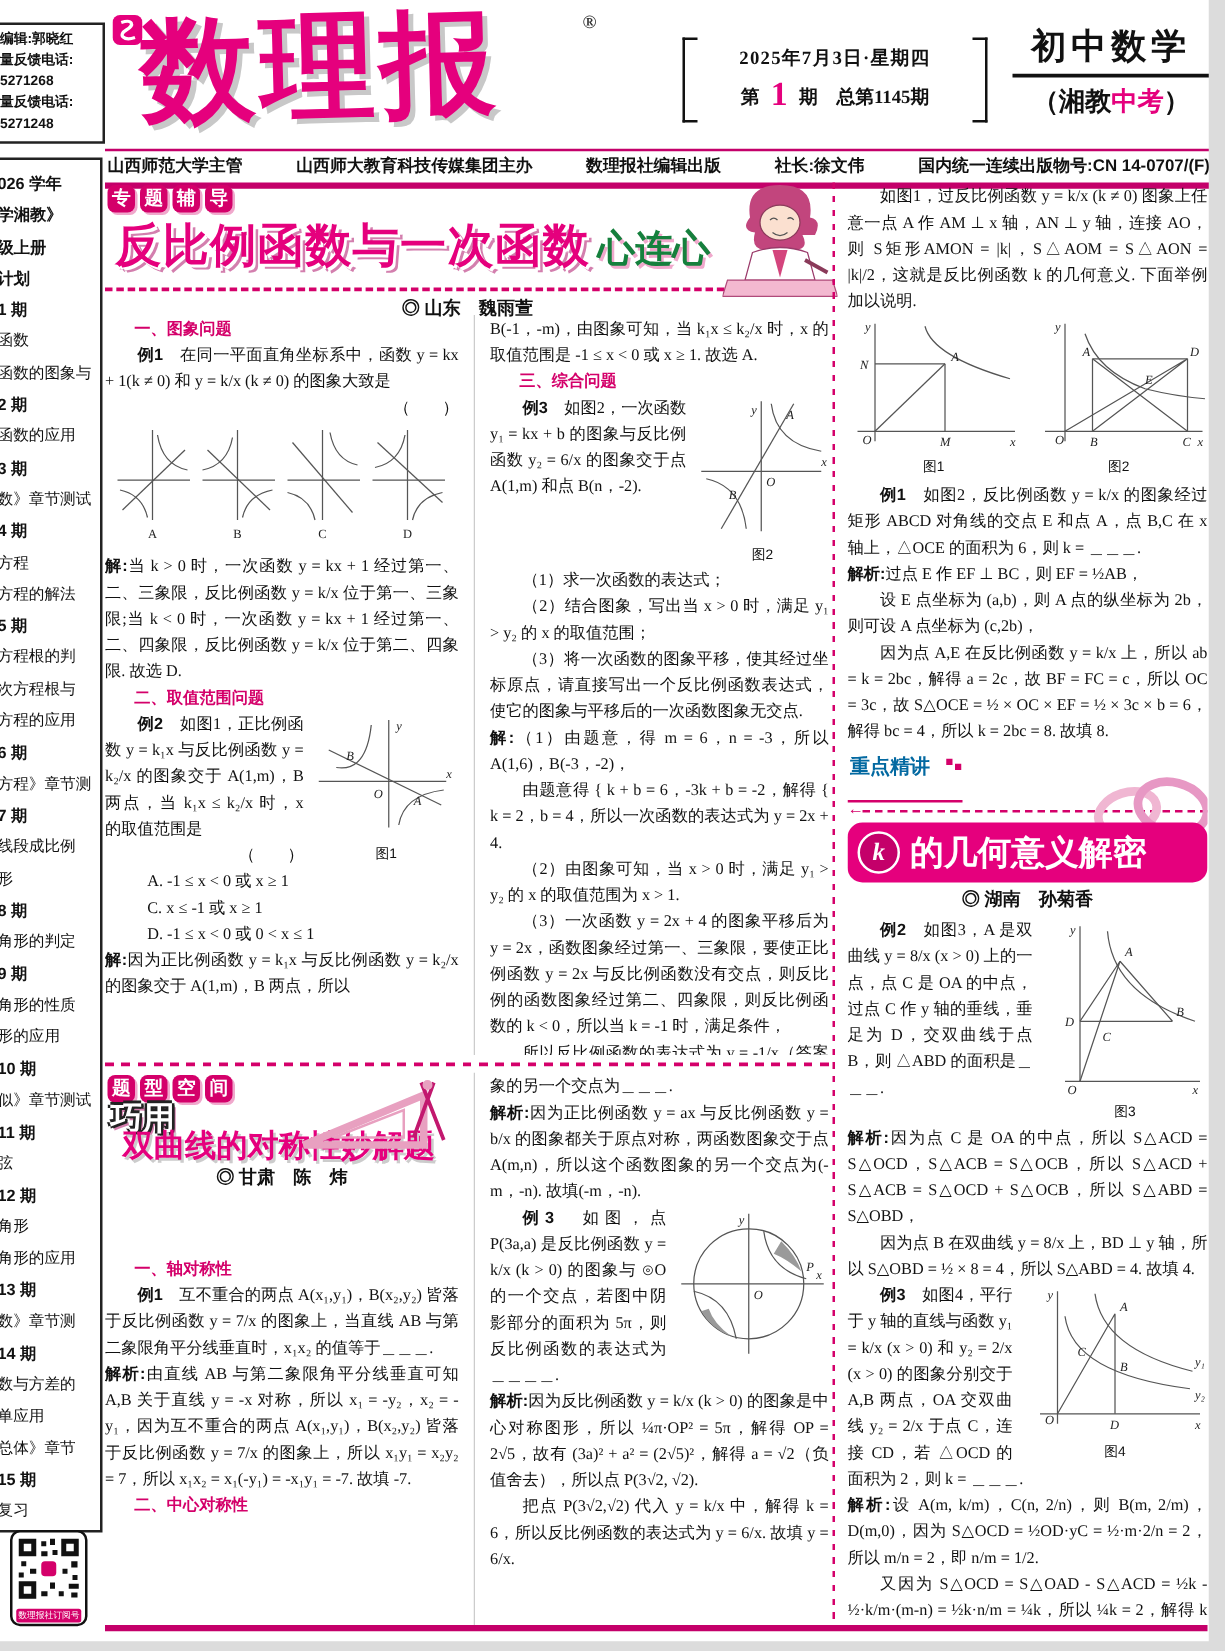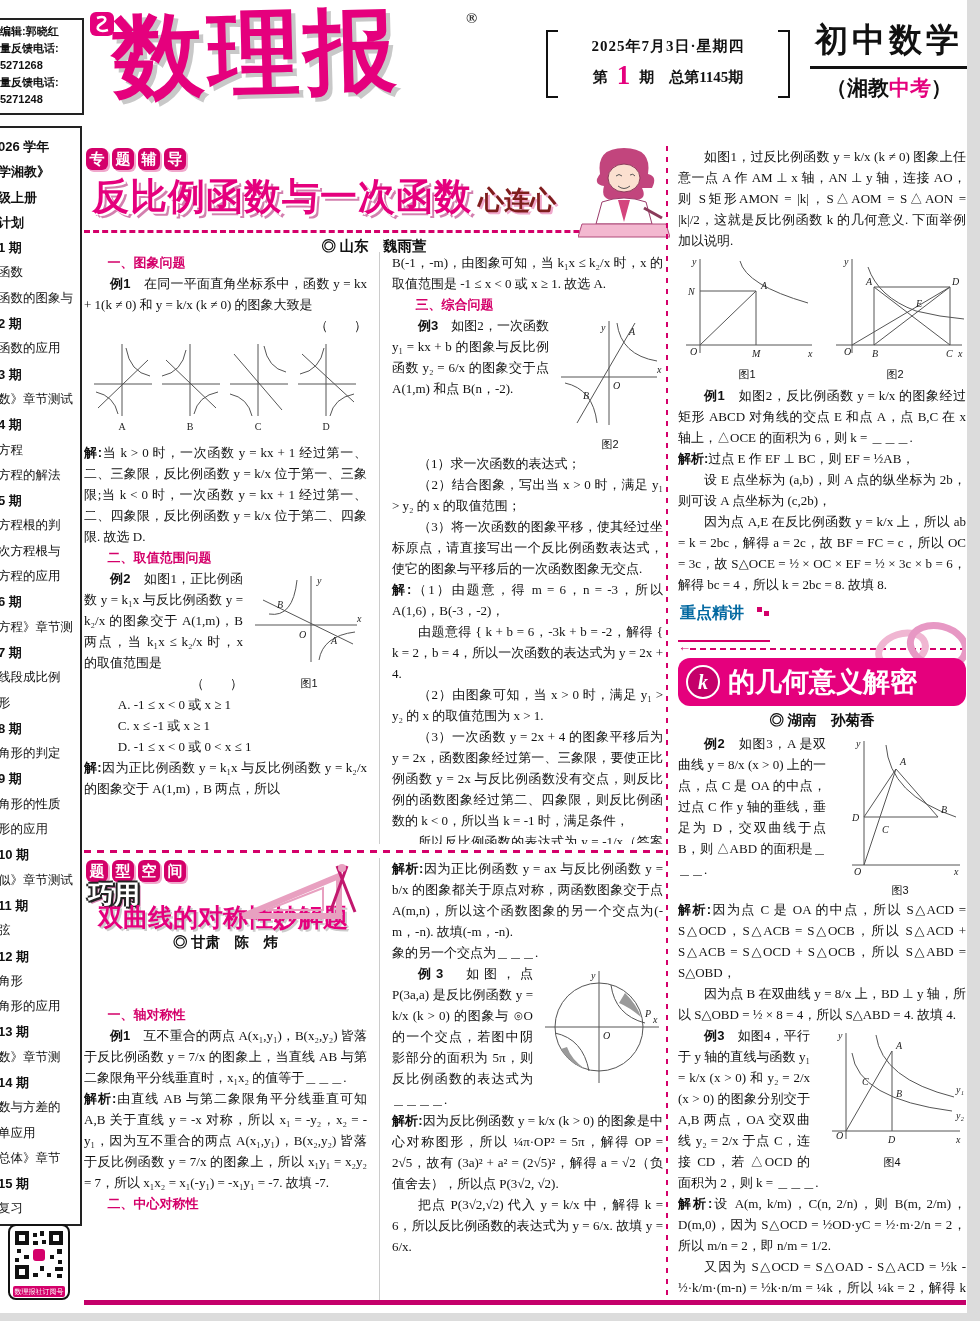--- a/index.html
+++ b/index.html
@@ -29,21 +29,21 @@
   .logo-mark{position:absolute;left:6px;top:8px;}
   .reg{position:absolute;left:382px;top:6px;font-size:15px;font-weight:bold;color:#333;}
   .date-box{position:absolute;left:462px;top:26px;width:212px;padding:7px 16px;text-align:center;}
   .date-box::before,.date-box::after{content:"";position:absolute;top:0;bottom:0;width:10px;border:2.5px solid #111;}
   .date-box::before{left:0;border-right:none;}
   .date-box::after{right:0;border-left:none;}
   .d1{font-size:15px;font-weight:bold;letter-spacing:1px;}
   .d2{font-size:15px;font-weight:bold;margin-top:4px;}
   .d2 .big1{font-size:27px;color:#e5007d;margin:0 9px;vertical-align:-2px;}
   .subject{position:absolute;left:726px;top:14px;width:158px;text-align:center;}
-  .subject-main{font-size:33px;font-weight:bold;letter-spacing:4px;border-bottom:3px solid #111;padding-bottom:3px;}
+  .subject-main{font-size:28px;font-weight:bold;letter-spacing:4px;border-bottom:3px solid #111;padding-bottom:3px;}
   .subject-sub{font-size:21px;font-weight:bold;margin-top:5px;font-family:"Liberation Sans",sans-serif;}
   .subject-sub .mg{color:#e5007d;}
   .info-row{position:absolute;left:84px;top:119px;width:882px;border-top:2px solid #c4006a;
       border-bottom:5px solid #c4006a;padding:3px 2px 4px;display:flex;justify-content:space-between;
       font-family:"Liberation Sans",sans-serif;font-size:13.5px;font-weight:bold;}
 
   
   .flow{font-size:13px;line-height:21px;text-align:justify;}
   .flow p{margin:0;text-indent:2em;}
   .flow p.noind{text-indent:0;}
@@ -53,21 +53,21 @@
   .pre{font-weight:bold;font-family:"Liberation Sans",sans-serif;}
 
   .a12{position:absolute;left:84px;top:146px;width:580px;}
   .banner1{position:relative;height:104px;}
   .badges{display:flex;gap:4px;margin:2px 0 2px 2px;}
   .badge{width:22px;height:22px;background:#d4006a;color:#fff;border-radius:6px;
          font:bold 15px/22px "Liberation Sans",sans-serif;text-align:center;box-shadow:2px 2px 0 #f0a8cc;}
   .t1-row{border-bottom:3px dashed #d4006a;padding:0 0 8px 8px;width:560px;white-space:nowrap;}
   .t1-main{font-family:"Liberation Sans",sans-serif;font-size:37px;font-weight:bold;color:#e5007d;
            letter-spacing:1px;text-shadow:2px 2px 0 #fff,4px 4px 0 #d37fae;}
-  .t1-suffix{font-family:"Liberation Sans",sans-serif;font-size:26px;font-weight:bold;color:#7f1d1d;
+  .t1-suffix{font-family:"Liberation Sans",sans-serif;font-size:30px;font-weight:bold;color:#15803d;
              text-shadow:2px 2px 0 #f0a8cc;margin-left:6px;}
   .byline{text-align:center;font-size:14.5px;font-weight:bold;margin:4px 0 2px;}
   .cartoon{position:absolute;right:-6px;top:-6px;}
   .cols{display:flex;overflow:hidden;}
   .c1{width:283px;}
   .c2{width:271px;margin-left:12px;border-left:1px solid #ccc;padding-left:12px;}
   .cols.art1{height:592px;}
   .cols.art2{height:444px;}
   .hsep{height:3px;margin:6px 0 5px;background:repeating-linear-gradient(90deg,#d4006a 0 7px,transparent 7px 13px);}
 
@@ -209,20 +209,28 @@
     <div class="reg">®</div>
     <div class="date-box">
       <div class="d1">2025年7月3日·星期四</div>
       <div class="d2"><span>第</span><span class="big1">1</span><span>期　总第1145期</span></div>
     </div>
     <div class="subject">
       <div class="subject-main">初中数学</div>
       <div class="subject-sub"><span>（湘教</span><span class="mg">中考</span><span>）</span></div>
     </div>
   </div>
+  <div class="info-row">
+
+  <span>山西师范大学主管</span>
+      <span>山西师大教育科技传媒集团主办</span>
+      <span>数理报社编辑出版</span>
+      <span>社长:徐文伟</span>
+      <span>国内统一连续出版物号:CN 14-0707/(F)</span>
+    </div>
 
   <div class="a12">
 
     <div class="banner1">
       <div class="badges">
 
       <span class="badge">专</span>
           <span class="badge">题</span>
           <span class="badge">辅</span>
           <span class="badge">导</span>
@@ -366,22 +374,22 @@
         </div>
         <div>
             <p class="h"><b class="pre"></b><span>一、轴对称性</span></p>
             <p><b class="pre">例1</b><span>　互不重合的两点 A(x₁,y₁)，B(x₂,y₂) 皆落于反比例函数 y = 7/x 的图象上，当直线 AB 与第二象限角平分线垂直时，x₁x₂ 的值等于＿＿＿.</span></p>
             <p class="noind"><b class="pre">解析:</b><span>由直线 AB 与第二象限角平分线垂直可知 A,B 关于直线 y = -x 对称，所以 x₁ = -y₂，x₂ = -y₁，因为互不重合的两点 A(x₁,y₁)，B(x₂,y₂) 皆落于反比例函数 y = 7/x 的图象上，所以 x₁y₁ = x₂y₂ = 7，所以 x₁x₂ = x₁(-y₁) = -x₁y₁ = -7. 故填 -7.</span></p>
             <p class="h"><b class="pre"></b><span>二、中心对称性</span></p>
           </div>
       </div>
       <div class="c2 flow">
         <div>
+            <p class="noind"><b class="pre"></b><span>象的另一个交点为＿＿＿.</span></p>
             <p class="noind"><b class="pre">解析:</b><span>因为正比例函数 y = ax 与反比例函数 y = b/x 的图象都关于原点对称，两函数图象交于点 A(m,n)，所以这个函数图象的另一个交点为(-m，-n). 故填(-m，-n).</span></p>
-            <p class="noind"><b class="pre"></b><span>象的另一个交点为＿＿＿.</span></p>
           </div>
         <div class="fig">
           <svg width="122" height="122" viewBox="0 0 122 122">
             <circle cx="58" cy="62" r="44" class="st"></circle>
             <g class="st">
                 <path d="M4 62 H118 M58 6 V118"></path>
             <path d="M70 20 Q74 50 104 58 M14 68 Q42 74 48 106"></path>
               </g>
             <path d="M84 28 Q96 40 100 52 Q88 42 78 38 Z" fill="#9a9a9a"></path>
             <path d="M20 84 Q28 98 44 104 Q30 94 26 82 Z" fill="#9a9a9a"></path>

